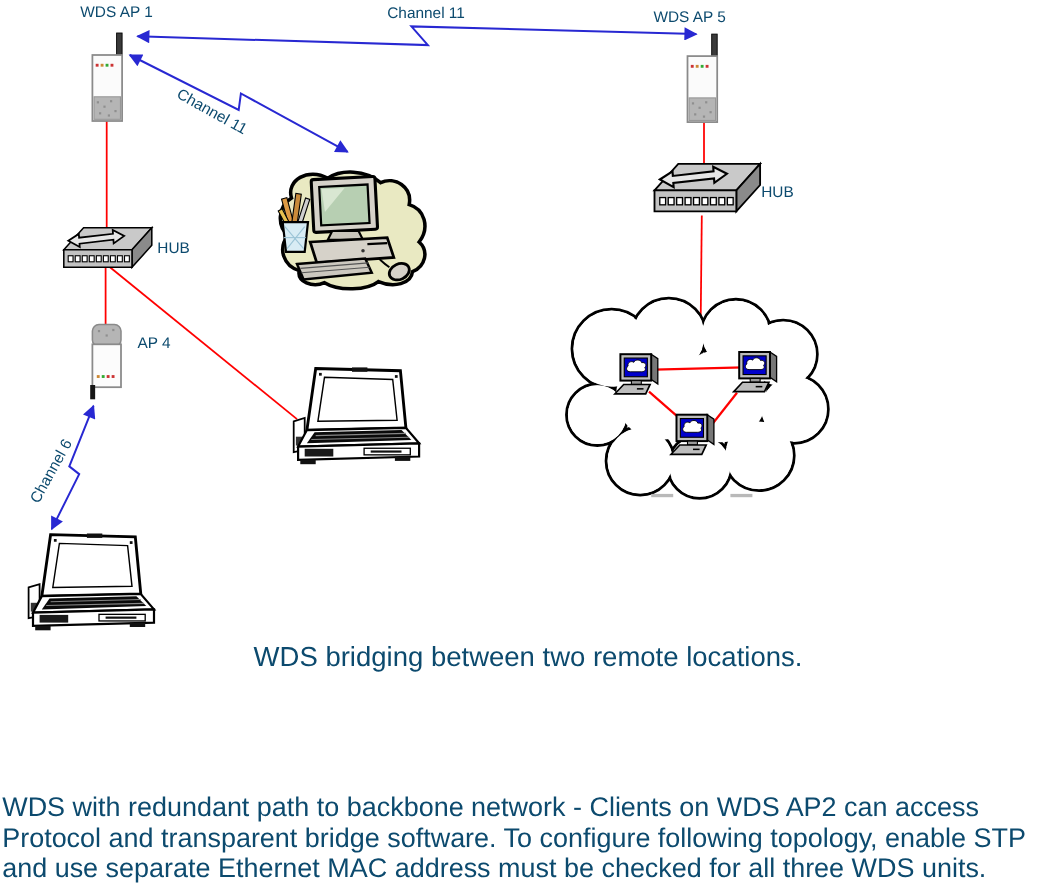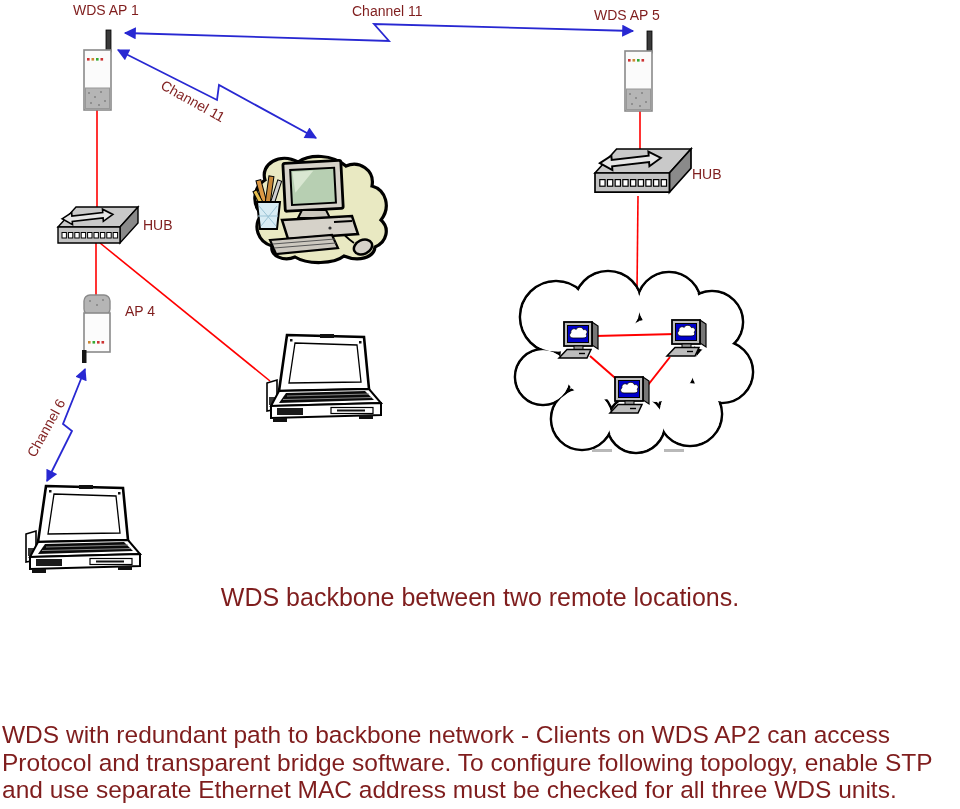--- a/index.html
+++ b/index.html
@@ -1,17 +1,17 @@
 <!DOCTYPE html>
 <html><head>
 <meta charset="utf-8">
 <style>
   html,body{margin:0;padding:0;background:#fff;}
   .page{position:relative;width:960px;height:809px;background:#ffffff;
-        font-family:"Liberation Sans",sans-serif;color:#7f1d1d;overflow:hidden;}
+        font-family:"Liberation Sans",sans-serif;color:#0c4a6e;overflow:hidden;}
   .diagram-svg{position:absolute;left:0;top:0;}
   .lbl{position:absolute;font-size:14px;line-height:16px;white-space:nowrap;}
   .lbl-rot{text-align:center;transform-origin:center center;}
   .caption{position:absolute;left:0;top:583px;width:100%;text-align:center;
            font-size:25px;line-height:28px;}
   .para{position:absolute;left:2px;top:694px;width:958px;font-size:24.5px;line-height:27.5px;margin-top:27px;}
   .para div{white-space:nowrap;}
 </style>
 </head>
 <body>
@@ -206,21 +206,21 @@
 
   <div class="lbl" style="left:73px;top:2px;">WDS AP 1</div>
   <div class="lbl" style="left:352px;top:3px;">Channel 11</div>
   <div class="lbl" style="left:594px;top:7px;">WDS AP 5</div>
   <div class="lbl lbl-rot" style="left:153px;top:93px;width:80px;transform:rotate(29deg);">Channel 11</div>
   <div class="lbl" style="left:143px;top:217px;">HUB</div>
   <div class="lbl" style="left:125px;top:303px;">AP 4</div>
   <div class="lbl" style="left:692px;top:166px;">HUB</div>
   <div class="lbl lbl-rot" style="left:11px;top:420px;width:70px;transform:rotate(-61deg);">Channel 6</div>
 
-  <div class="caption">WDS backbone between two remote locations.</div>
+  <div class="caption">WDS bridging between two remote locations.</div>
 
   <div class="para">
     <div>WDS with redundant path to backbone network - Clients on WDS AP2 can access</div>
     <div>Protocol and transparent bridge software. To configure following topology, enable STP</div>
     <div>and use separate Ethernet MAC address must be checked for all three WDS units.</div>
   </div>
 
 </div>
 
 </body></html>

